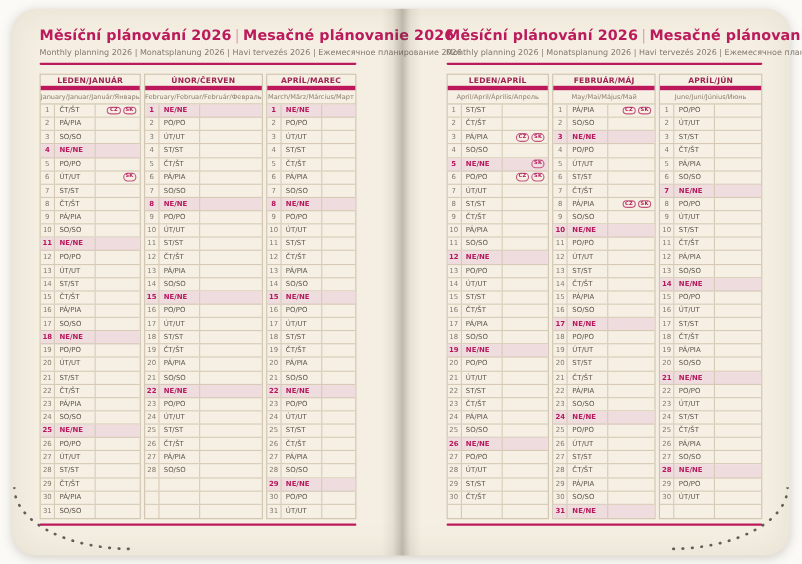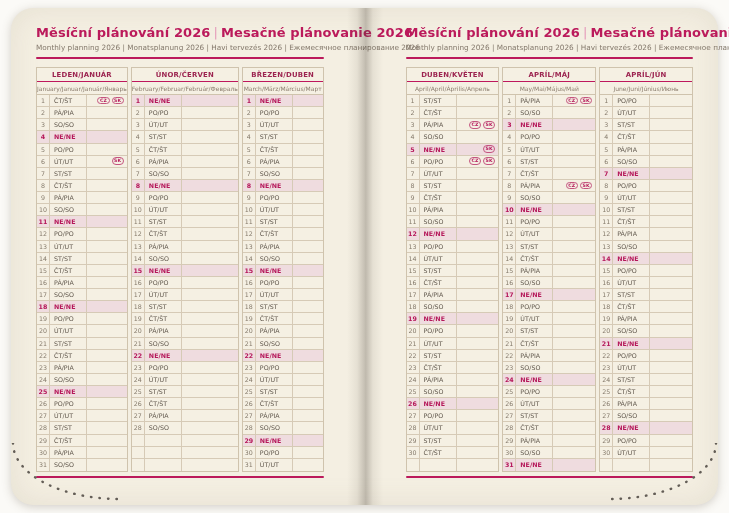--- a/index.html
+++ b/index.html
@@ -22,21 +22,21 @@
   .p-title{margin-top:17px;text-align:center;font-size:13px;font-weight:bold;
     color:#bb1a5b;line-height:16px;letter-spacing:.1px;white-space:nowrap;}
   .p-sep{color:#e59bba;font-weight:normal;padding:0 3px;}
   .p-sub{text-align:center;font-size:7.3px;color:#84796c;margin-top:2px;line-height:9px;white-space:nowrap;}
   .p-rule{height:2px;background:#bb1a5b;margin-top:5px;border-radius:1px;}
   .p-rule2{height:2px;background:#bb1a5b;margin-top:4px;border-radius:1px;}
 
   .months{display:flex;gap:3px;margin-top:8px;}
   .month{flex:1;border:1px solid #cfc3ad;background:#f5f0e3;box-sizing:border-box;}
   .m-name{height:14px;display:flex;align-items:center;justify-content:center;
-    border-bottom:1px solid #be185d;font-size:6.9px;font-weight:bold;color:#9c2450;
+    border-bottom:4px solid #be185d;font-size:6.9px;font-weight:bold;color:#9c2450;
     letter-spacing:.2px;box-sizing:border-box;white-space:nowrap;}
   .m-langs{height:13px;display:flex;align-items:center;justify-content:center;
     border-bottom:1px solid #cfc3ad;font-size:6px;color:#8b7d6e;box-sizing:border-box;white-space:nowrap;}
   .m-grid{display:block;}
   .drow{height:12.13px;display:flex;align-items:stretch;border-bottom:1px solid #d6cab6;box-sizing:border-box;}
   .drow:last-child{border-bottom:none;}
   .dnum{width:13px;display:flex;align-items:center;justify-content:center;
     font-size:6.3px;color:#857a6b;border-right:1px solid #d6cab6;box-sizing:border-box;}
   .dw{width:37px;display:flex;align-items:center;padding-left:4px;
     font-size:6.3px;color:#5e554a;border-right:1px solid #d6cab6;box-sizing:border-box;}
@@ -387,21 +387,21 @@
                 <span class="dnotes"></span>
               </div>
               <div class="drow">
                 <span class="dnum"></span>
                 <span class="dw"></span>
                 <span class="dnotes"></span>
               </div>
             </div>
           </div>
           <div class="month">
-            <div class="m-name">BŘEZEN/DUBEN</div>
+            <div class="m-name">APRÍL/MAREC</div>
             <div class="m-langs">March/März/Március/Март</div>
             <div class="m-grid">
               <div class="drow sun">
                 <span class="dnum">1</span>
                 <span class="dw">NE/NE</span>
                 <span class="dnotes"></span>
               </div>
               <div class="drow">
                 <span class="dnum">2</span>
                 <span class="dw">PO/PO</span>
@@ -562,21 +562,21 @@
     </svg>
   </div>
 
   <div class="page right">
     <div class="pc">
       <div class="p-title"><span>Měsíční plánování 2026</span><span class="p-sep">|</span><span>Mesačné plánovanie 2026</span></div>
       <div class="p-sub">Monthly planning 2026 | Monatsplanung 2026 | Havi tervezés 2026 | Ежемесячное планирование 2026</div>
       <div class="p-rule"></div>
       <div class="months">
           <div class="month">
-            <div class="m-name">DUBEN/KVĚTEN</div>
+            <div class="m-name">LEDEN/APRÍL</div>
             <div class="m-langs">April/April/Április/Апрель</div>
             <div class="m-grid">
               <div class="drow">
                 <span class="dnum">1</span>
                 <span class="dw">ST/ST</span>
                 <span class="dnotes"></span>
               </div>
               <div class="drow">
                 <span class="dnum">2</span>
                 <span class="dw">ČT/ŠT</span>
@@ -731,21 +731,21 @@
                 <span class="dnotes"></span>
               </div>
               <div class="drow">
                 <span class="dnum"></span>
                 <span class="dw"></span>
                 <span class="dnotes"></span>
               </div>
             </div>
           </div>
           <div class="month">
-            <div class="m-name">APRÍL/MÁJ</div>
+            <div class="m-name">FEBRUÁR/MÁJ</div>
             <div class="m-langs">May/Mai/Május/Май</div>
             <div class="m-grid">
               <div class="drow">
                 <span class="dnum">1</span>
                 <span class="dw">PÁ/PIA</span>
                 <span class="dnotes">
                   <span class="badge">CZ</span>
                   <span class="badge">SK</span>
                 </span>
               </div>

